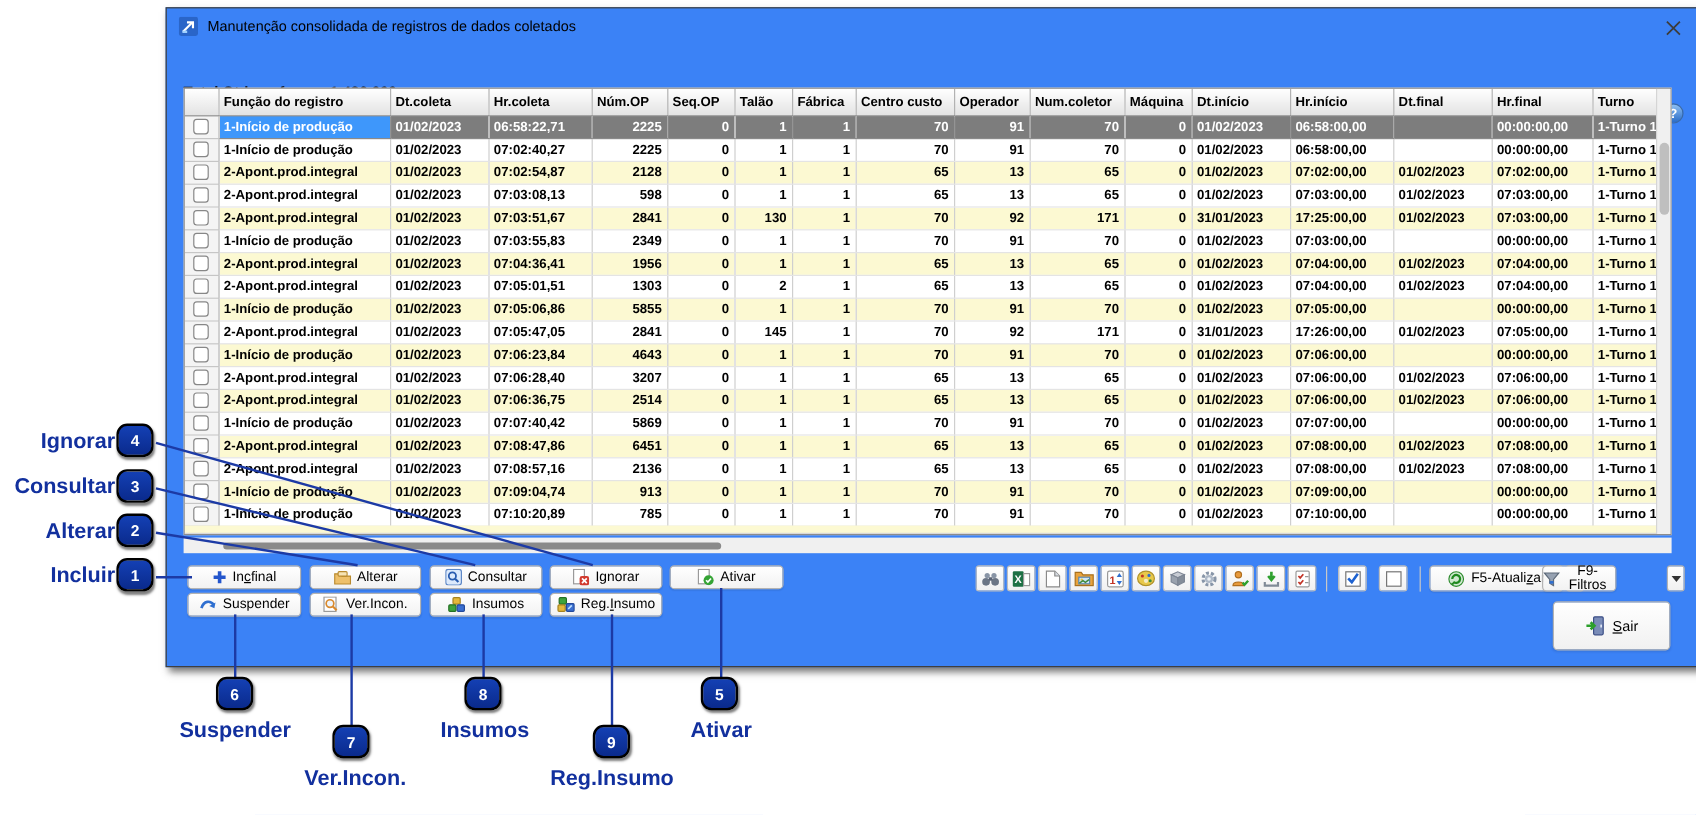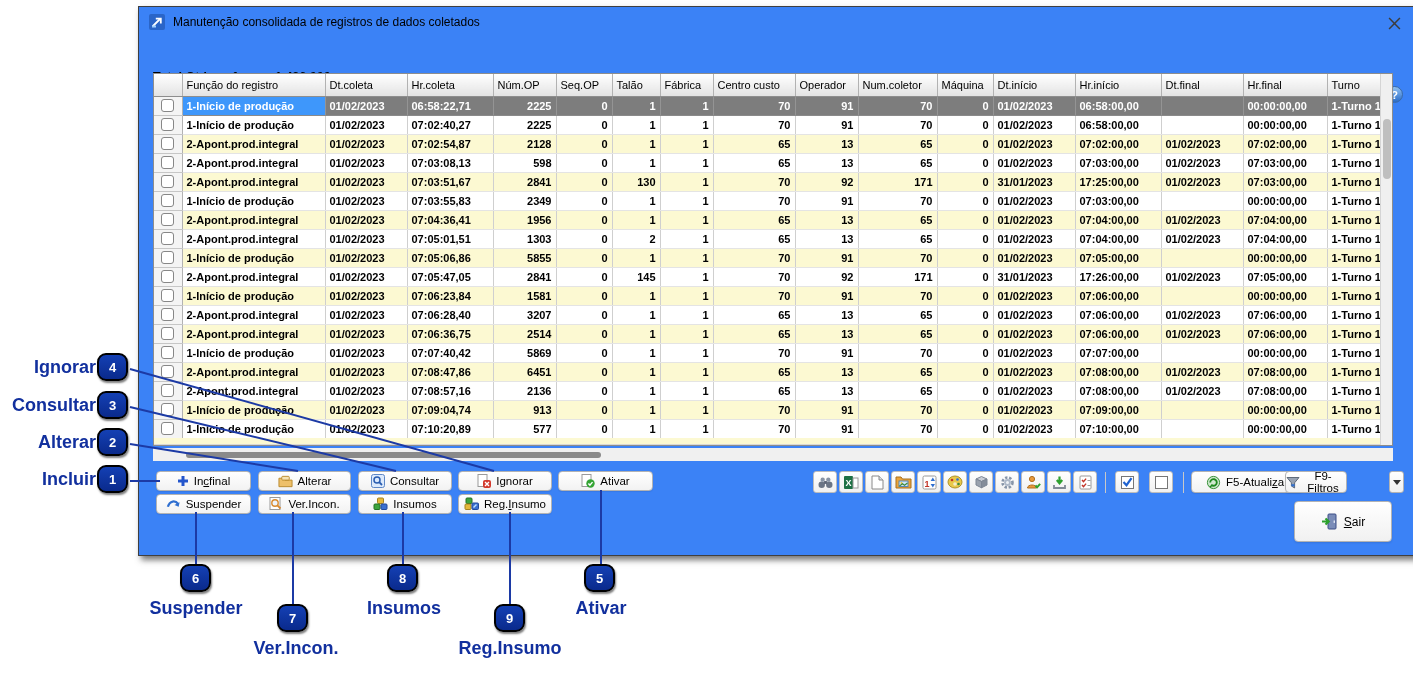--- a/index.html
+++ b/index.html
@@ -23,21 +23,21 @@
   .help { width:17px; height:17px; border-radius:50%;
     background:linear-gradient(#8fc0f2,#2a6cc8); border:1px solid #3a6aa8;
     color:#fff; font-weight:bold; font-size:11px; display:flex;
     align-items:center; justify-content:center; }
   
   .tablewrap { position:absolute; left:14px; top:66px; width:1240px; height:373px;
     background:#fff; border:1px solid #8d8d8d; overflow:hidden; }
   table.grid { border-collapse:collapse; table-layout:fixed; width:1228px; font-size:11px; }
   table.grid th { height:22px; background:linear-gradient(#ffffff,#e3e3e3);
     border-right:1px solid #b2b2b2; border-bottom:1px solid #8e8e8e;
-    font-weight:normal; text-align:left; padding:0 4px; overflow:hidden; white-space:nowrap; }
+    font-weight:bold; text-align:left; padding:0 4px; overflow:hidden; white-space:nowrap; }
   table.grid th.num { }
   table.grid td { height:19px; border-right:1px solid #cfcfcf; border-bottom:1px solid #e4e4e4;
     padding:0 4px; font-weight:bold; overflow:hidden; white-space:nowrap; }
   table.grid td.num { text-align:right; }
   table.grid td.cb { background:#f4f4f4; border-right:1px solid #b2b2b2;
     border-bottom:1px solid #c6c6c6; }
   .rowcheck { width:13px; height:13px; margin:0 auto; background:#fff;
     border:1px solid #878787; border-radius:3px; }
   tr.alt td { background:#fcf9d2; }
   tr.sel td { background:#7d7d7d; color:#fff; border-right-color:#949494; border-bottom-color:#8a8a8a; }
@@ -381,21 +381,21 @@
             <td>07:05:00,00</td>
             <td>1-Turno 1</td>
           </tr>
           <tr class="alt">
             <td class="cb">
               <div class="rowcheck"></div>
             </td>
             <td>1-Início de produção</td>
             <td>01/02/2023</td>
             <td>07:06:23,84</td>
-            <td class="num">1581</td>
+            <td class="num">4643</td>
             <td class="num">0</td>
             <td class="num">1</td>
             <td class="num">1</td>
             <td class="num">70</td>
             <td class="num">91</td>
             <td class="num">70</td>
             <td class="num">0</td>
             <td>01/02/2023</td>
             <td>07:06:00,00</td>
             <td></td>
@@ -528,21 +528,21 @@
             <td>00:00:00,00</td>
             <td>1-Turno 1</td>
           </tr>
           <tr>
             <td class="cb">
               <div class="rowcheck"></div>
             </td>
             <td>1-Início de produção</td>
             <td>01/02/2023</td>
             <td>07:10:20,89</td>
-            <td class="num">577</td>
+            <td class="num">785</td>
             <td class="num">0</td>
             <td class="num">1</td>
             <td class="num">1</td>
             <td class="num">70</td>
             <td class="num">91</td>
             <td class="num">70</td>
             <td class="num">0</td>
             <td>01/02/2023</td>
             <td>07:10:00,00</td>
             <td></td>

